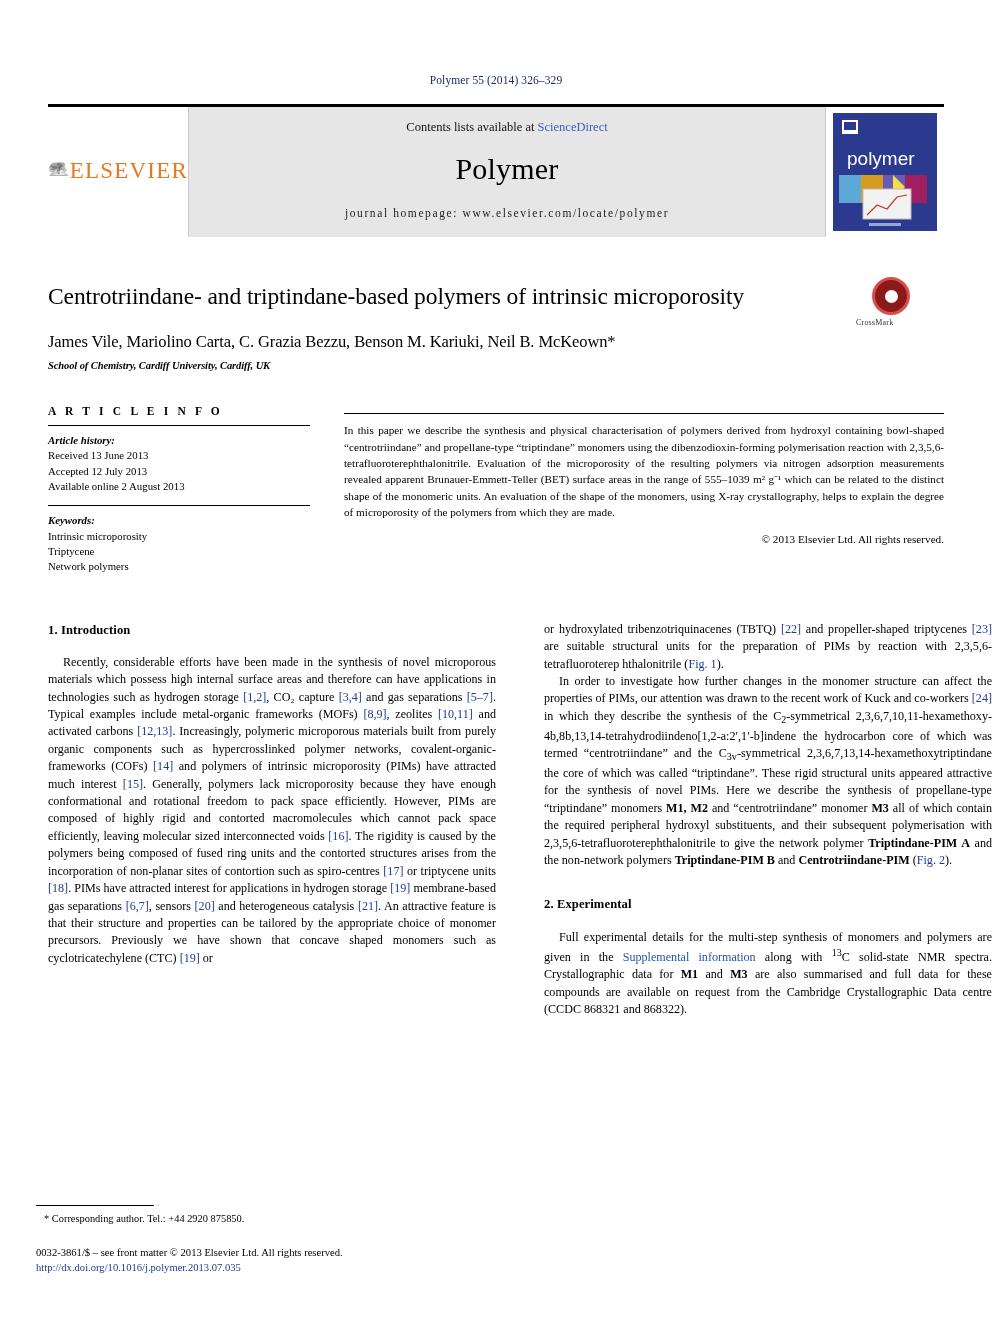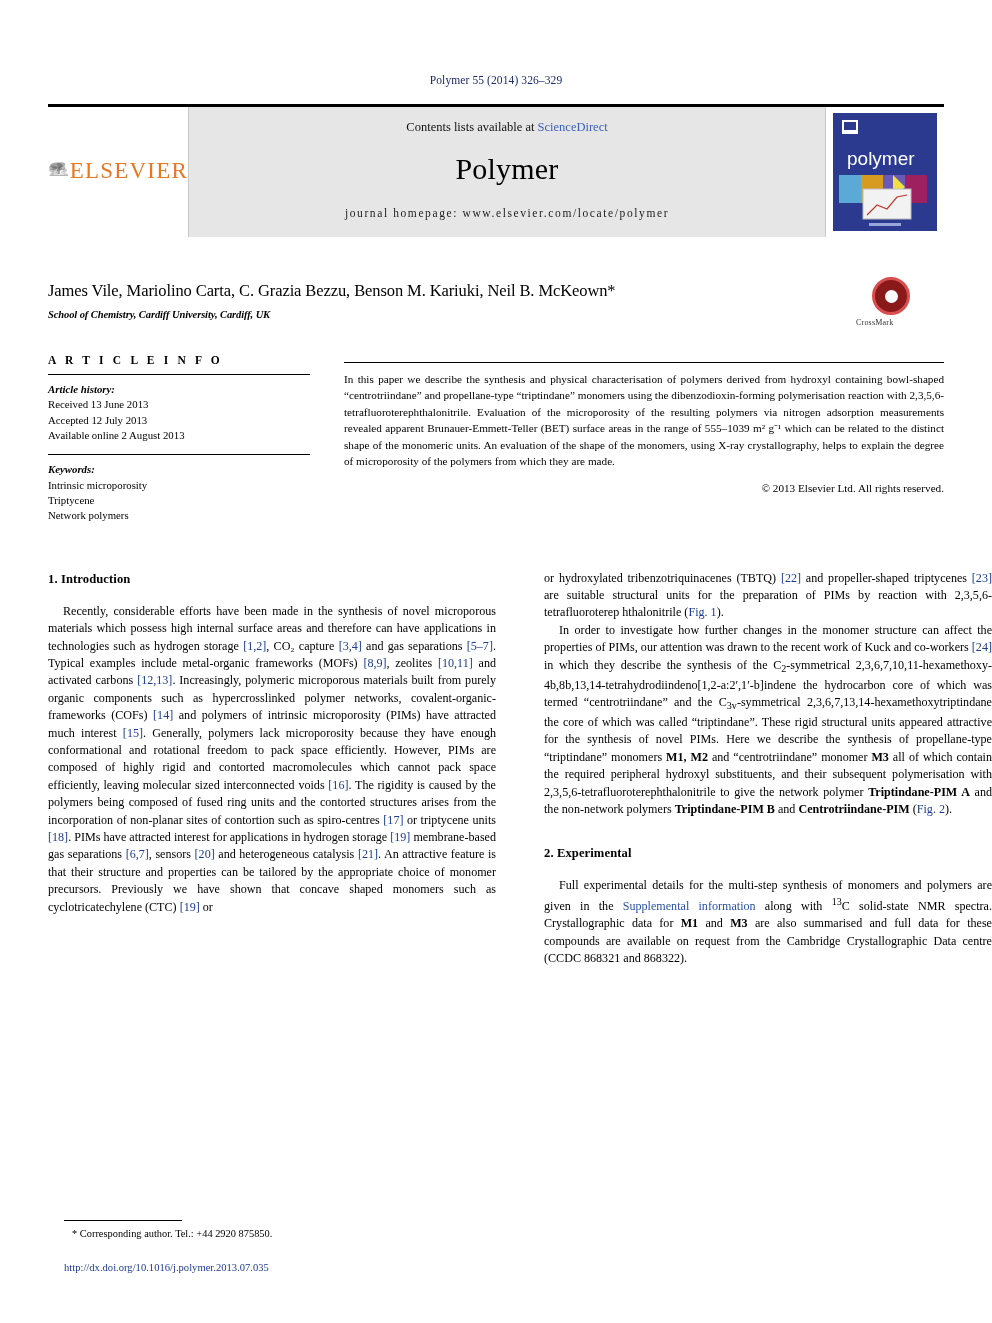--- a/index.html
+++ b/index.html
@@ -157,21 +157,21 @@
     text-indent:15px;
     hyphens:auto;
   }
   p.para + p.para { margin-top:0; }
   .ref { color:#1d3c8f; }
   .lnk { color:#2952a3; }
   b { font-weight:bold; }
 
   
   .footnotes {
-    position:absolute; left:64px; bottom:48px; width:448px;
+    position:absolute; left:36px; bottom:48px; width:448px;
     font-size:10.4px; line-height:1.45;
   }
   .fn-rule { border-top:1px solid #000; width:118px; margin-bottom:5px; }
   .fn-line { text-indent:8px; }
   .email-line { text-indent:16px; font-style:italic; }
   .email-line .addr { font-style:normal; color:#1d3c8f; }
   .email-line .who { font-style:normal; }
   .issn {
     margin-top:19px; font-size:10.6px; line-height:1.42;
   }
@@ -228,20 +228,21 @@
         <rect x="72" y="62" width="22" height="28" fill="#9e2060"></rect>
         <path d="M60 62 l12 12 l-12 12 z" fill="#f2e040"></path>
         <rect x="30" y="76" width="48" height="30" fill="#f2f2f2" stroke="#bbb"></rect>
         <polyline points="34,102 44,92 54,96 64,84 74,82" fill="none" stroke="#c0392b" stroke-width="1.2"></polyline>
         <rect x="36" y="110" width="32" height="3" fill="#9aa6d8"></rect>
       </svg>
     </div>
   </div>
 
   <div class="titleblock">
+    <h1 class="arttitle">Centrotriindane- and triptindane-based polymers of intrinsic microporosity</h1>
     <div class="authors">James Vile, Mariolino Carta, C. Grazia Bezzu, Benson M. Kariuki, Neil B. McKeown*</div>
     <div class="affil">School of Chemistry, Cardiff University, Cardiff, UK</div>
 
     <div class="crossmark">
       <div class="cm-badge"></div>
       <div class="cm-label">CrossMark</div>
     </div>
   </div>
 
   <div class="infoabs">
@@ -290,17 +291,18 @@
       <h2 class="sechead spaced">2.  Experimental</h2>
 
       <p class="para"><span>Full experimental details for the multi-step synthesis of monomers and polymers are given in the </span><span class="lnk">Supplemental information</span><span> along with </span><sup>13</sup><span>C solid-state NMR spectra. Crystallographic data for </span><b>M1</b><span> and </span><b>M3</b><span> are also summarised and full data for these compounds are available on request from the Cambridge Crystallographic Data centre (CCDC 868321 and 868322).</span></p>
     </div>
   </div>
 
   <div class="footnotes">
     <div class="fn-rule"></div>
     <div class="fn-line">* Corresponding author. Tel.: +44 2920 875850.</div>
     <div class="issn">
+      <div>0032-3861/$ – see front matter © 2013 Elsevier Ltd. All rights reserved.</div>
       <div class="doi">http://dx.doi.org/10.1016/j.polymer.2013.07.035</div>
     </div>
   </div>
 
 </div>
 
 </body></html>

